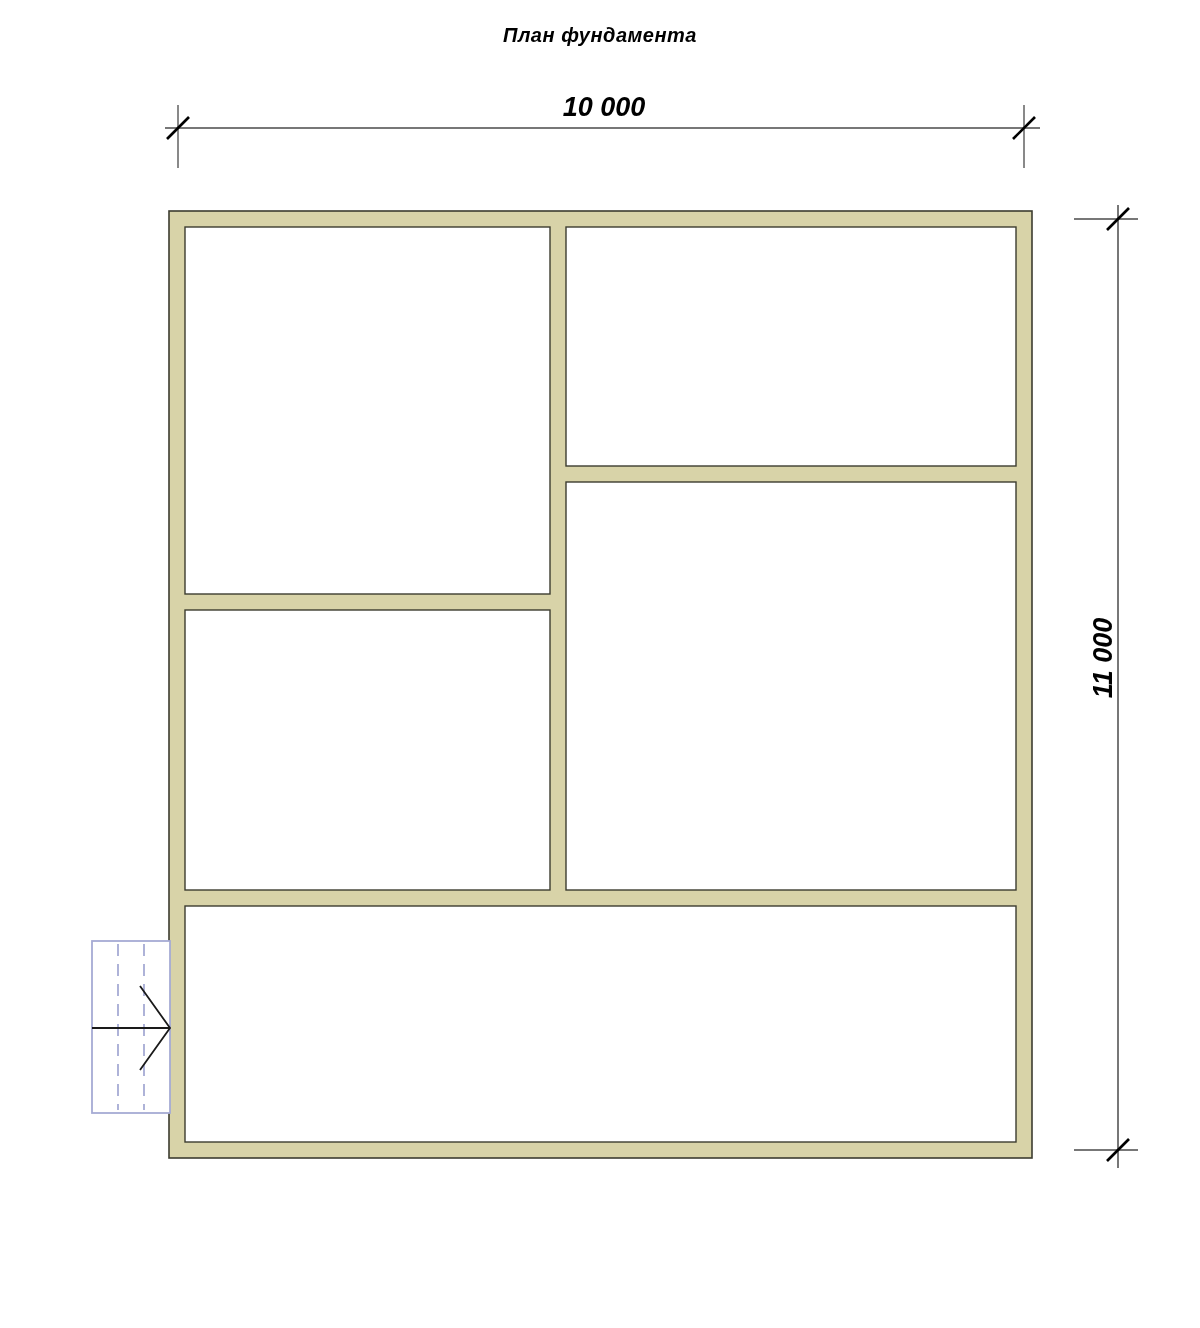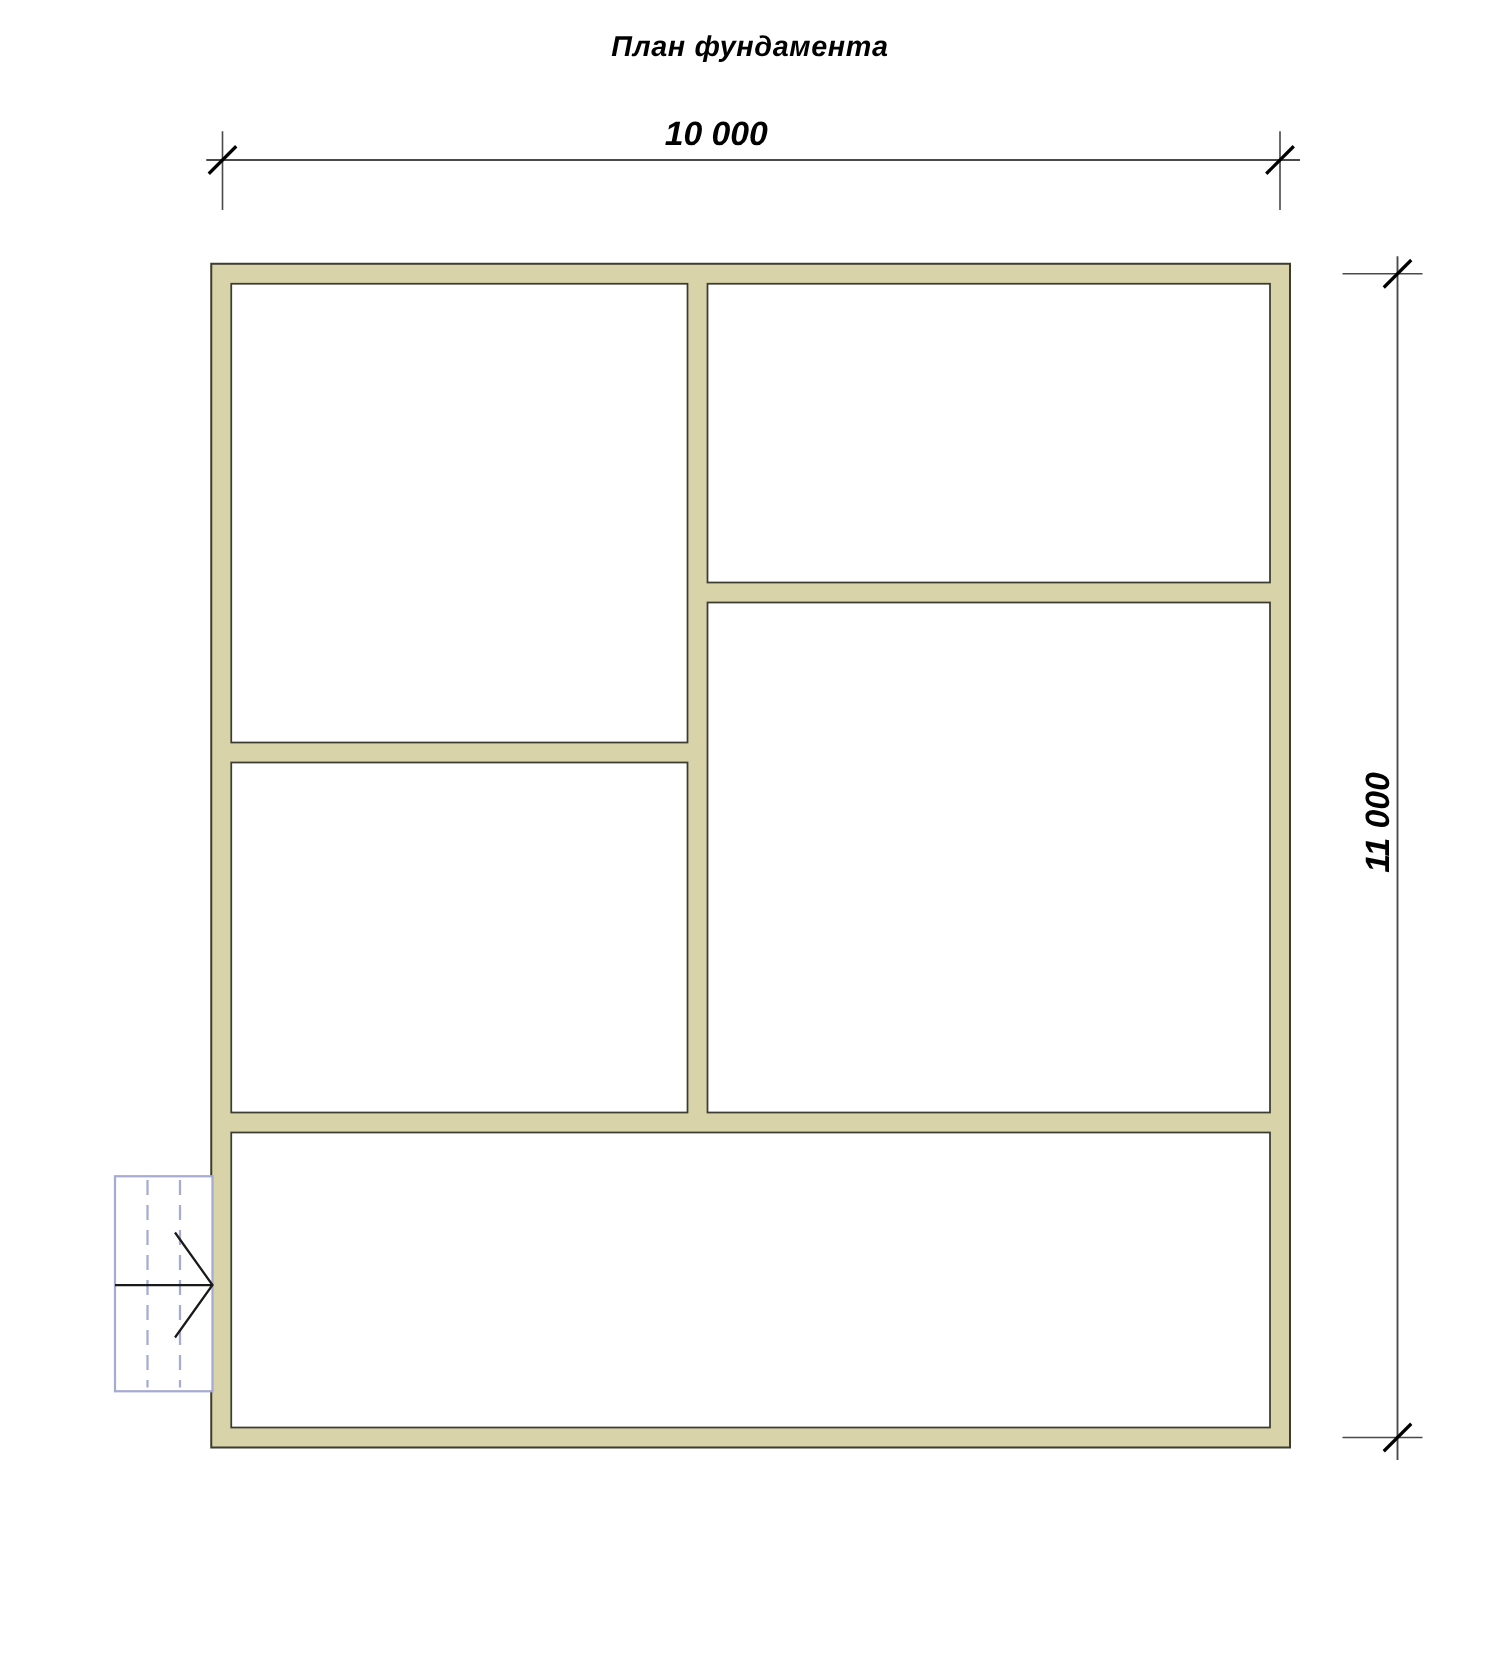--- a/index.html
+++ b/index.html
@@ -14,36 +14,36 @@
     overflow: hidden;
     font-family: "Liberation Sans", "DejaVu Sans", sans-serif;
   }
   .page-title {
     position: absolute;
     left: 0;
     right: 0;
     top: 24px;
     margin: 0;
     text-align: center;
-    font-size: 23px;
+    font-size: 20px;
     font-weight: bold;
     font-style: italic;
     color: #000000;
     letter-spacing: 0.5px;
   }
   .dim-label {
     position: absolute;
     font-size: 27px;
     font-weight: bold;
     font-style: italic;
     color: #000000;
     white-space: nowrap;
   }
   .dim-label.horizontal {
-    left: 573px;
+    left: 604px;
     top: 92px;
     transform: translateX(-50%);
     text-align: center;
   }
   .dim-label.vertical {
     left: 1103px;
     top: 658px;
     transform: translate(-50%, -50%) rotate(-90deg);
   }
   .plan-svg {

